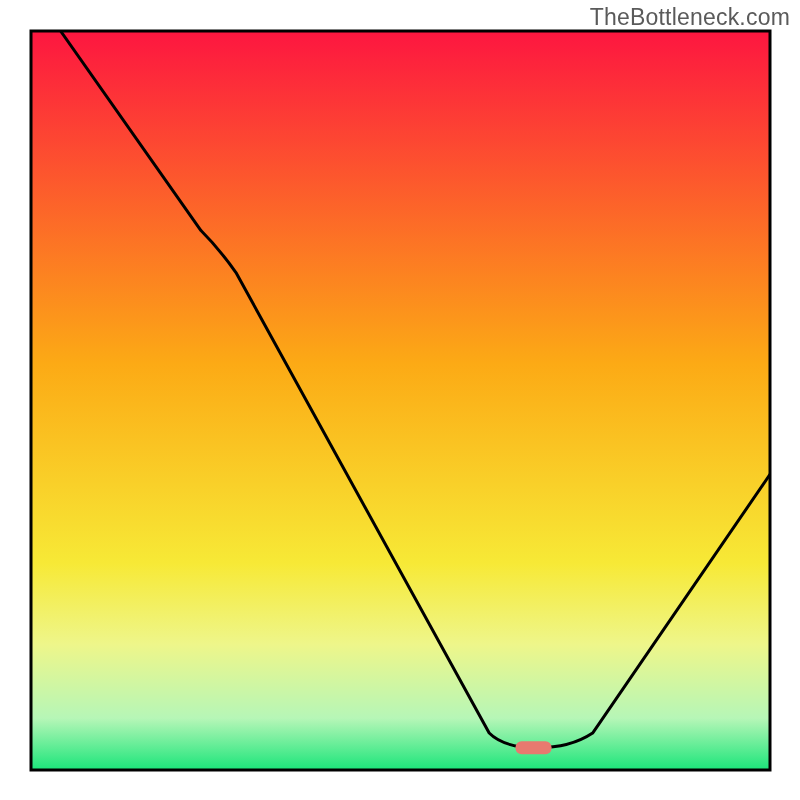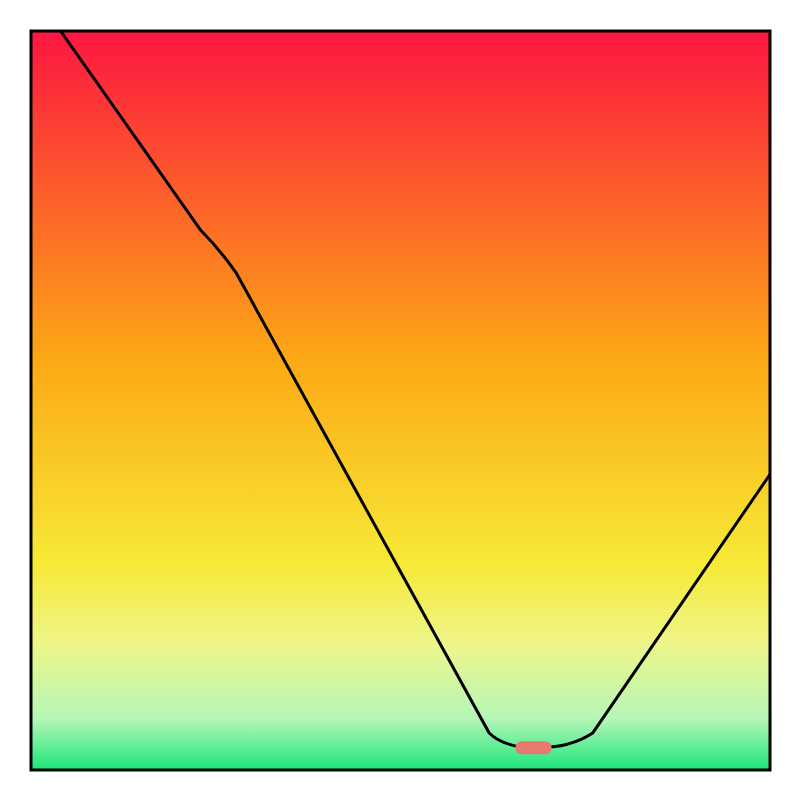--- a/index.html
+++ b/index.html
@@ -28,20 +28,21 @@
   svg {
     position: absolute;
     top: 0;
     left: 0;
   }
 </style>
 </head>
 <body>
 
 <div class="container">
+  <div class="watermark">TheBottleneck.com</div>
   <svg width="800" height="800" viewBox="0 0 800 800">
     <defs>
       <linearGradient id="bg-grad" x1="0" y1="0" x2="0" y2="1">
       <stop offset="0%" stop-color="#fd1640"></stop>
           <stop offset="45%" stop-color="#fcaa15"></stop>
           <stop offset="72%" stop-color="#f7e936"></stop>
           <stop offset="83%" stop-color="#eef68a"></stop>
           <stop offset="93%" stop-color="#b6f6b7"></stop>
           <stop offset="100%" stop-color="#1be57a"></stop>
         </linearGradient>

